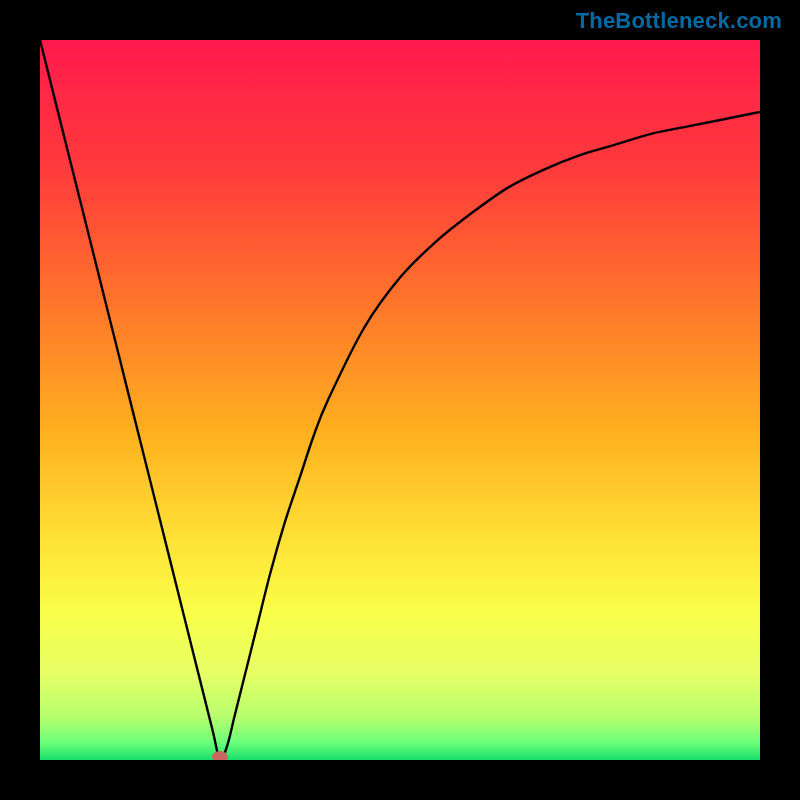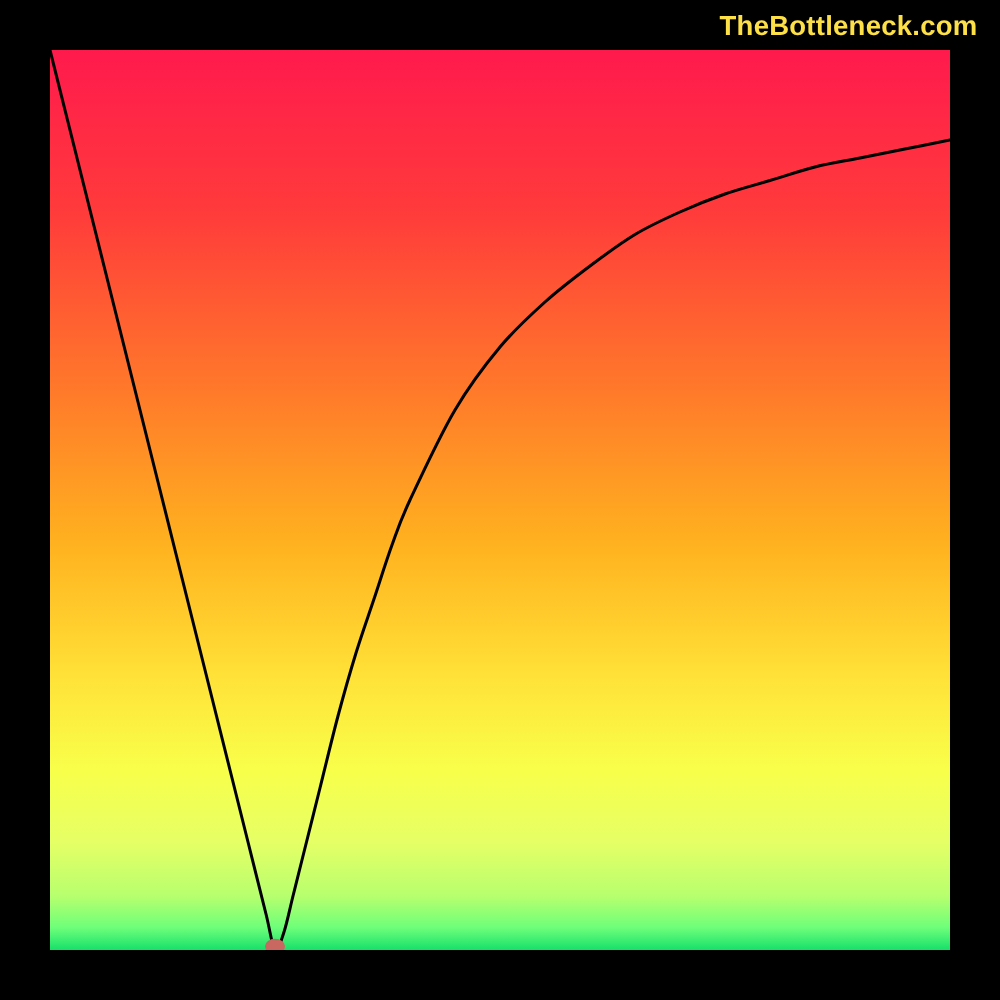--- a/index.html
+++ b/index.html
@@ -24,21 +24,21 @@
     height: 720px;
     overflow: hidden;
   }
   .watermark {
     position: absolute;
     top: 8px;
     right: 18px;
     font-family: Arial, Helvetica, sans-serif;
     font-size: 22px;
     font-weight: 600;
-    color: #fde047;
+    color: #0369a1;
     letter-spacing: 0.2px;
   }
 </style>
 </head>
 <body>
 <div class="frame">
 
   <div class="watermark">TheBottleneck.com</div>
 
   <div class="plot-area">

